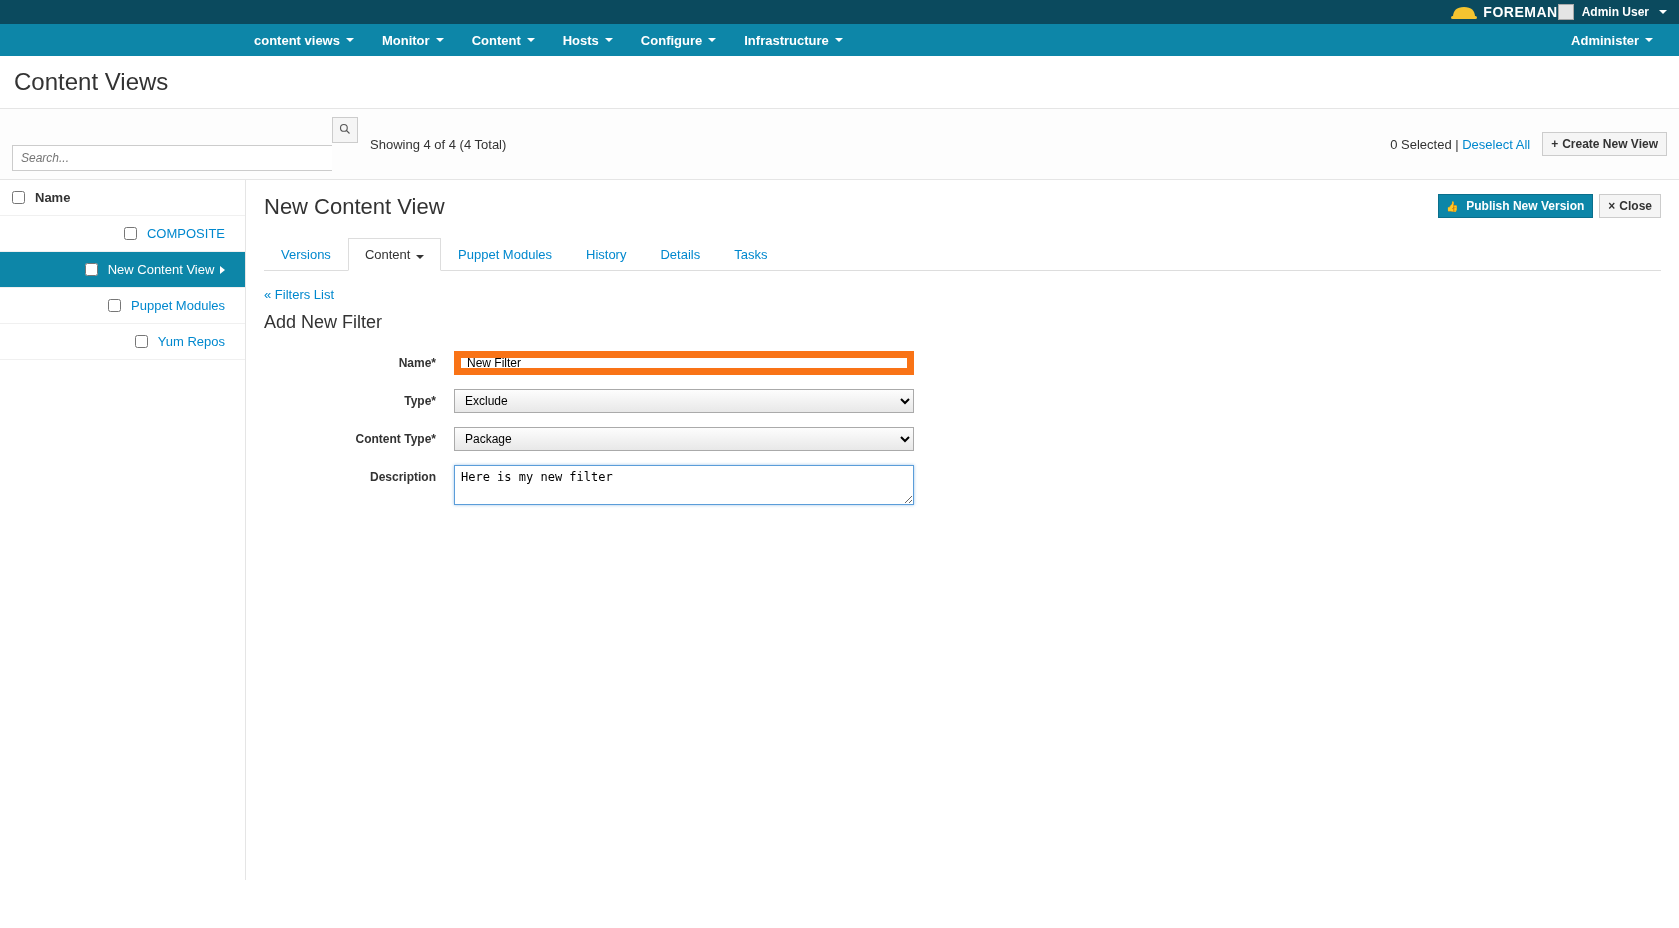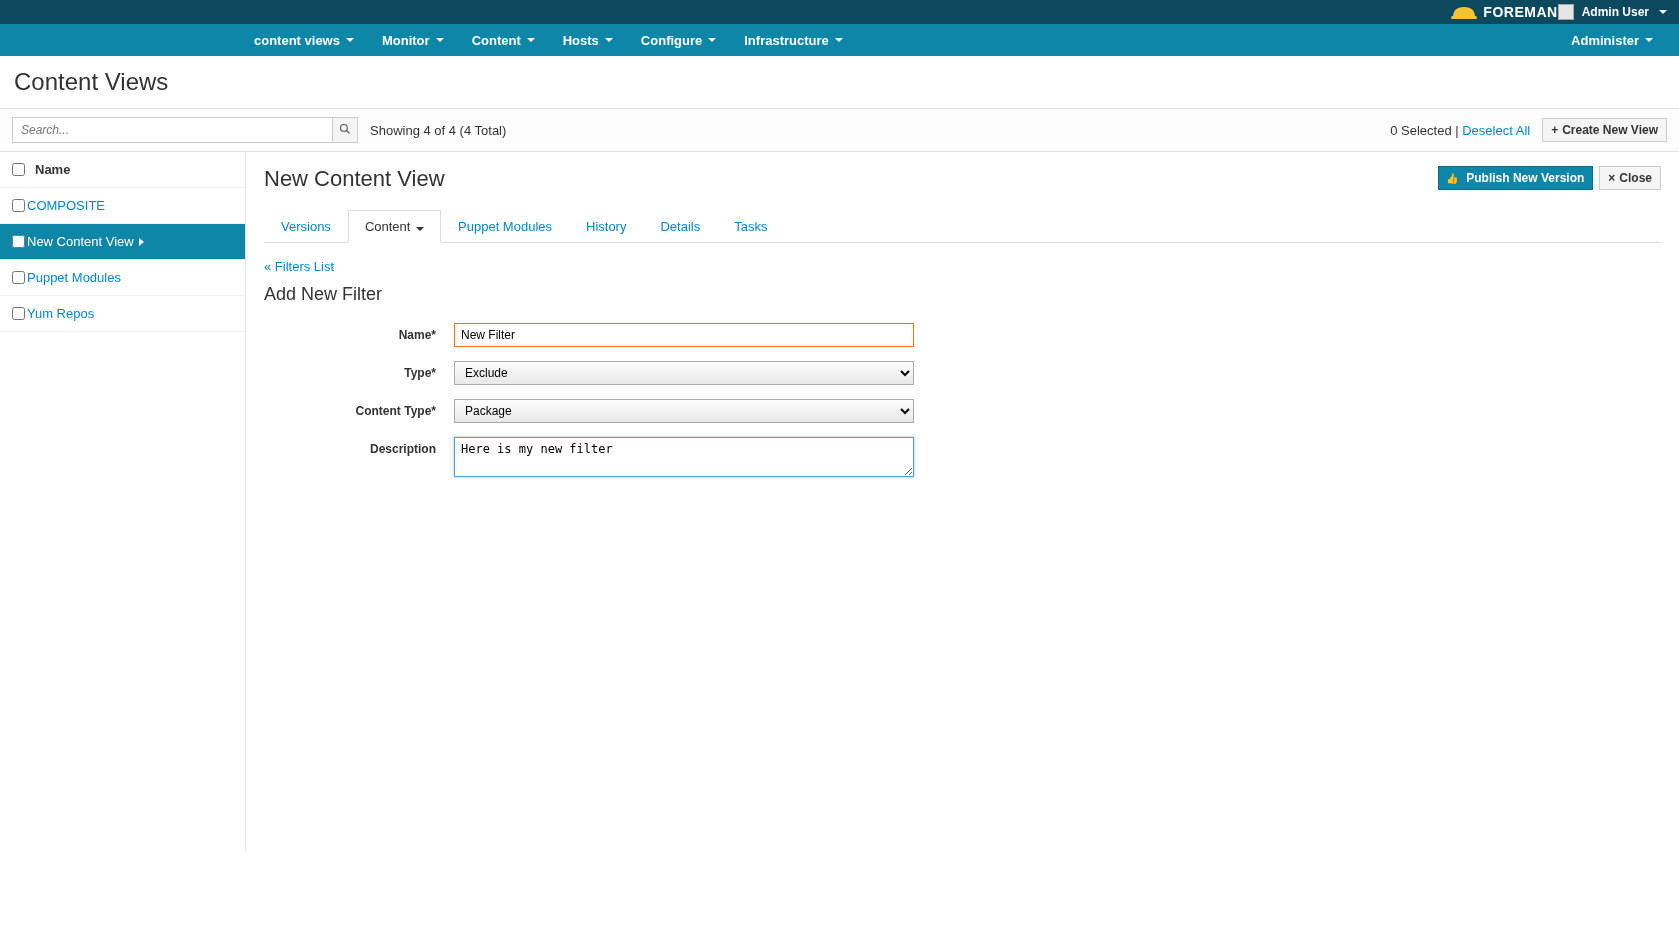--- a/index.html
+++ b/index.html
@@ -18,35 +18,35 @@
 .mainnav .item { display: flex; align-items: center; padding: 0 14px; font-weight: bold; font-size: 13px; cursor: pointer; gap: 4px; }
 .mainnav .item.context { text-transform: lowercase; }
 .caret-down { width: 0; height: 0; border-left: 4px solid transparent; border-right: 4px solid transparent; border-top: 4px solid #fff; display: inline-block; margin-left: 2px; }
 
 
 .page-title { padding: 12px 14px; font-size: 24px; color: #333; }
 
 
 .toolbar { border-top: 1px solid #e5e5e5; border-bottom: 1px solid #e5e5e5; background: #fdfdfd; display: flex; align-items: center; padding: 8px 12px; gap: 12px; }
 .search-group { display: flex; }
-.search-input { width: 320px; height: 26px; border: 1px solid #ccc; border-right: none; padding: 0 8px; font-size: 12px; color: #555; font-style: italic; }
+.search-input { width: 320px; height: 26px; border: 1px solid #ccc; border-right: none; padding: 0 8px; font-size: 12px; color: #555; font-style: italic; margin-top: 28px; }
 .search-btn { width: 26px; height: 26px; border: 1px solid #ccc; background: #f5f5f5; cursor: pointer; display: flex; align-items: center; justify-content: center; }
 .toolbar .status { font-size: 13px; color: #333; }
 .toolbar .spacer { flex: 1; }
 .toolbar .selinfo { font-size: 13px; color: #333; }
 .toolbar .selinfo a { color: #0088ce; text-decoration: none; }
 .btn { border: 1px solid #ccc; background: #f5f5f5; padding: 4px 8px; font-size: 12px; cursor: pointer; display: inline-flex; align-items: center; gap: 4px; font-weight: bold; color: #333; }
 .btn.primary { background: #0d86a8; border-color: #0b6f8c; color: #fff; }
 .plus { font-weight: bold; }
 
 
 .body { display: flex; align-items: stretch; min-height: 700px; }
 .sidebar { width: 246px; border-right: 1px solid #e5e5e5; }
 .sidebar .header-row { display: flex; align-items: center; padding: 10px 12px; border-bottom: 1px solid #f0f0f0; gap: 10px; font-weight: bold; }
-.sidebar .row { display: flex; align-items: center; padding: 10px 12px; border-bottom: 1px solid #f0f0f0; gap: 2px; cursor: pointer; }
+.sidebar .row { display: flex; align-items: center; padding: 10px 20px; border-bottom: 1px solid #f0f0f0; gap: 10px; cursor: pointer; justify-content: flex-end; }
 .sidebar .row a { color: #0088ce; text-decoration: none; }
 .sidebar .row.active { background: #0d86a8; }
 .sidebar .row.active a { color: #fff; font-weight: normal; }
 .sidebar input[type=checkbox] { cursor: pointer; }
 .chev-right { width: 0; height: 0; border-top: 4px solid transparent; border-bottom: 4px solid transparent; border-left: 5px solid #fff; display: inline-block; margin-left: 2px; }
 
 
 .main { flex: 1; padding: 14px 18px; }
 .main-header { display: flex; justify-content: space-between; align-items: flex-start; }
 .main-header h2 { font-size: 22px; font-weight: normal; color: #333; }
@@ -63,21 +63,21 @@
 .filters-link { margin-top: 16px; }
 .filters-link a { color: #0088ce; text-decoration: none; font-size: 13px; }
 
 .main h3 { font-size: 18px; font-weight: normal; margin-top: 10px; }
 
 
 .form { margin-top: 18px; }
 .form-row { display: flex; align-items: flex-start; margin-bottom: 14px; }
 .form-row label { width: 190px; text-align: right; padding-right: 18px; font-size: 12px; font-weight: bold; color: #333; padding-top: 5px; }
 .form-row .control { width: 460px; }
-.form-row input[type=text] { width: 100%; height: 24px; border: 1px solid #f97316; padding: 0 6px; font-size: 12px; }
+.form-row input[type=text] { width: 100%; height: 24px; border: 7px solid #f97316; padding: 0 6px; font-size: 12px; }
 .form-row select { width: 100%; height: 24px; border: 1px solid #aaa; background: linear-gradient(#fdfdfd,#e8e8e8); padding: 0 6px; font-size: 12px; cursor: pointer; }
 .form-row textarea { width: 100%; height: 40px; border: 1px solid #5b9dd9; padding: 4px 6px; font-size: 12px; resize: both; outline: none; box-shadow: 0 0 3px rgba(91,157,217,0.6); }
 .form-actions { margin-left: 190px; display: flex; gap: 8px; }
 .thumb-icon::before { content: "👍"; font-size: 10px; margin-right: 3px; }
 .mag-icon svg { width: 12px; height: 12px; }
 </style>
 </head>
 <body>
 
 <div class="topbar">

